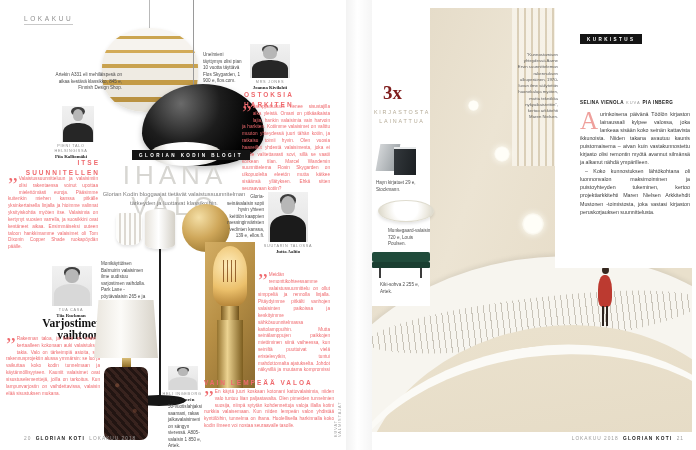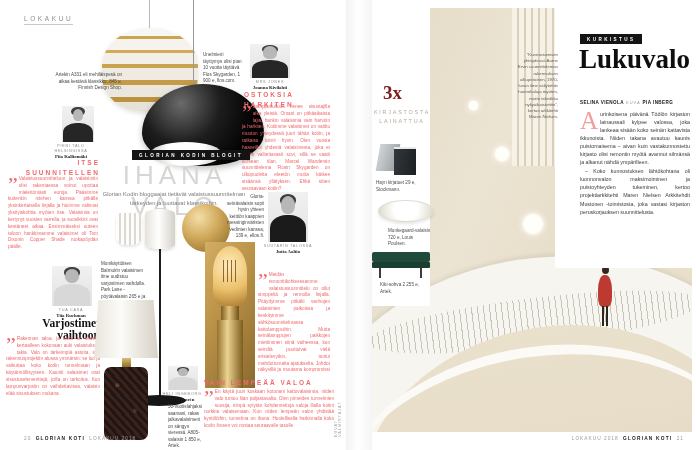--- a/index.html
+++ b/index.html
@@ -303,21 +303,20 @@
       <div class="dress"></div>
       <div class="leg1"></div>
       <div class="leg2"></div>
     </div>
   </div>
 
   <div id="article-panel" class="abs"></div>
   <div id="photo-cap" class="abs">"Kunnostamisen yhteydessä Aarne Ervin suunnitteleman rakennuksen alkuperäinen, 1970-luvun ilme säilytettiin huonekaluja myöten, mutta tekniikka nykyaikaistettiin", kertoo arkkitehti Maren Nielsen.</div>
 
   <div id="kurkistus" class="badge abs">KURKISTUS</div>
-  <div id="lukuvalo" class="abs">Lukuvalo</div>
   <div id="byline" class="abs">
     <b>SELINA VIENOLA</b><span class="lbl">KUVA</span><b>PIA INBERG</b>
   </div>
   <div id="article-body" class="abs">
     <p><span class="dropcap">A</span><span>urinkoisena päivänä Töölön kirjaston lainaussali kylpee valossa, joka lankeaa sisään koko seinän kattavista ikkunoista. Niiden takana avautuu kaunis puistomaisema – aivan kuin vastakunnostettu kirjasto olisi remontin myötä avannut silmänsä ja alkanut nähdä ympärilleen.</span></p>
     <p>– Koko kunnostuksen lähtökohtana oli luonnonvalon maksimoiminen ja puistoyhteyden tukeminen, kertoo projektiarkkitehti Maren Nielsen Arkkitehdit Mustonen -toimistosta, joka vastasi kirjaston peruskorjauksen suunnittelusta.</p>
   </div>
 
   <div id="sidebar-bg" class="abs"></div>
   <div id="x3" class="abs">3x</div>

